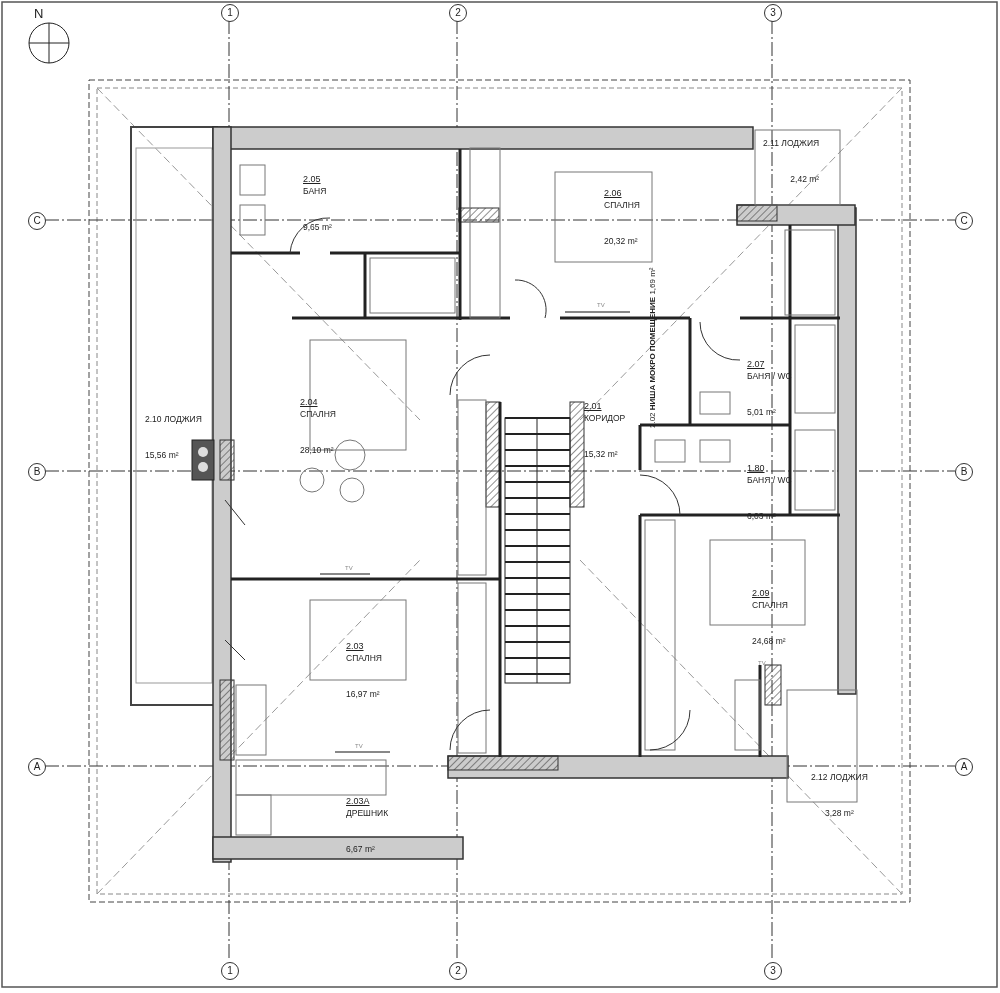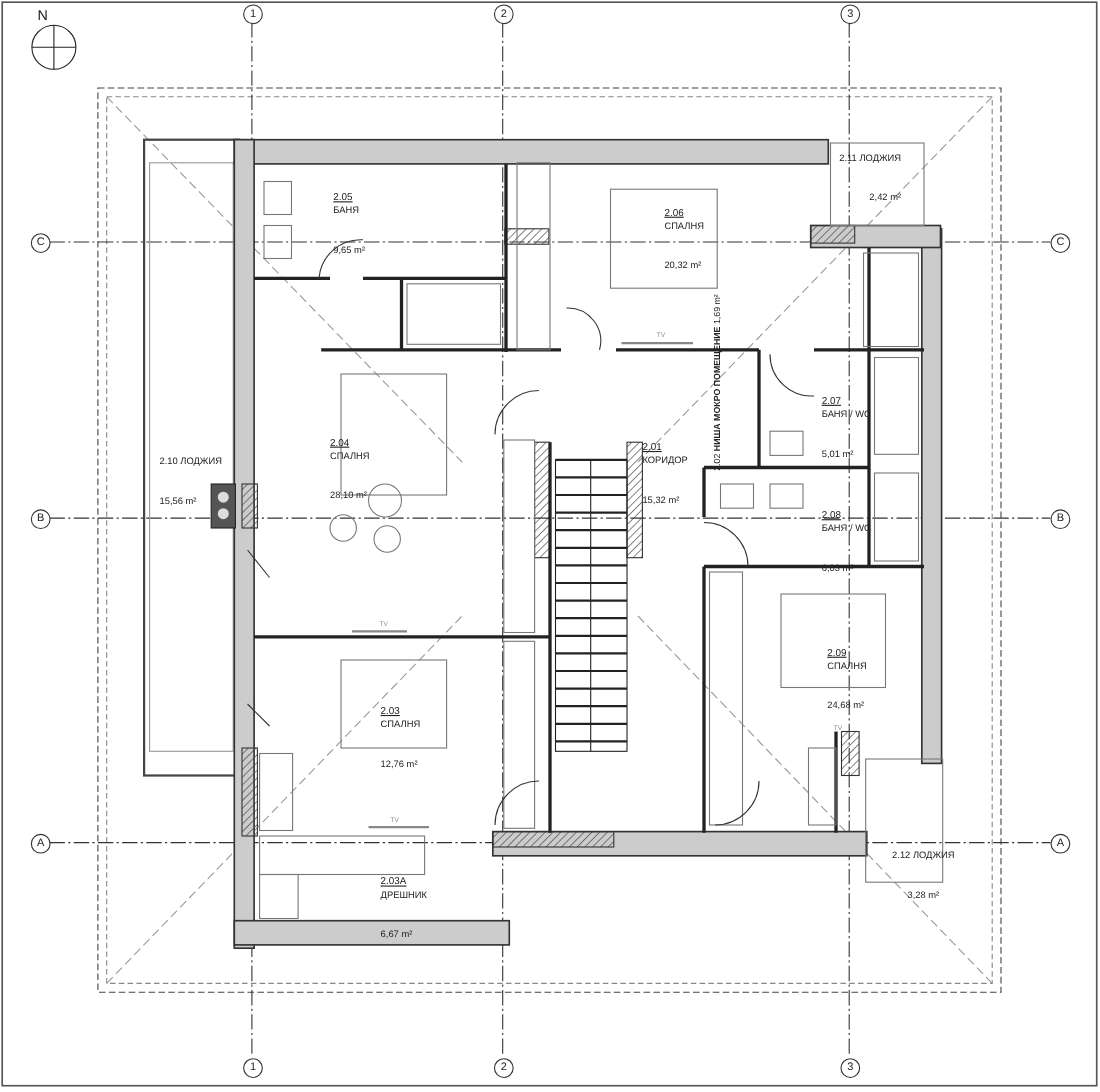--- a/index.html
+++ b/index.html
@@ -190,21 +190,21 @@
   <span class="num">2.01</span>
     <span class="nm">КОРИДОР</span>
     <span class="ar">15,32 m²</span>
 </div>
 <div class="vert" style="left:648px;top:428px">
   <span>2.02</span> <b>НИША МОКРО ПОМЕЩЕНИЕ</b> <span>1,69 m²</span>
 </div>
 <div class="lbl" style="left:346px;top:640px">
   <span class="num">2.03</span>
     <span class="nm">СПАЛНЯ</span>
-    <span class="ar">12,76 m²</span>
+    <span class="ar">16,97 m²</span>
 </div>
 <div class="lbl" style="left:346px;top:795px">
   <span class="num">2.03А</span>
     <span class="nm">ДРЕШНИК</span>
     <span class="ar">6,67 m²</span>
 </div>
 <div class="lbl" style="left:300px;top:396px">
   <span class="num">2.04</span>
     <span class="nm">СПАЛНЯ</span>
     <span class="ar">28,10 m²</span>
@@ -218,21 +218,21 @@
   <span class="num">2.06</span>
     <span class="nm">СПАЛНЯ</span>
     <span class="ar">20,32 m²</span>
 </div>
 <div class="lbl" style="left:747px;top:358px">
   <span class="num">2.07</span>
     <span class="nm">БАНЯ / WC</span>
     <span class="ar">5,01 m²</span>
 </div>
 <div class="lbl" style="left:747px;top:462px">
-  <span class="num">2.08</span>
+  <span class="num">1.80</span>
     <span class="nm">БАНЯ / WC</span>
     <span class="ar">6,03 m²</span>
 </div>
 <div class="lbl" style="left:752px;top:587px">
   <span class="num">2.09</span>
     <span class="nm">СПАЛНЯ</span>
     <span class="ar">24,68 m²</span>
 </div>
 <div class="lbl" style="left:145px;top:413px;text-align:left">
   <span class="nm"><span>2.10</span> <span>ЛОДЖИЯ</span></span>

